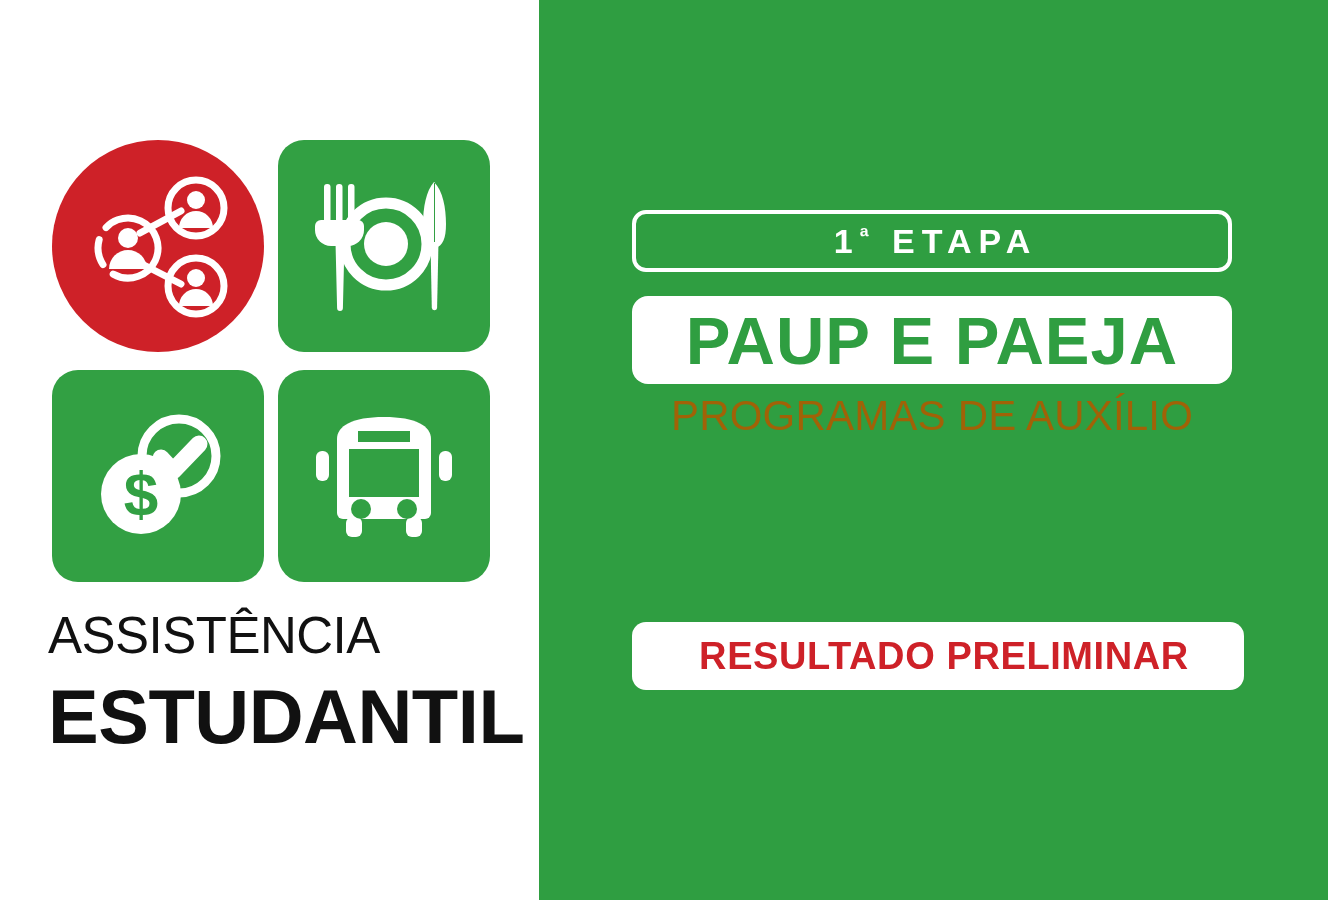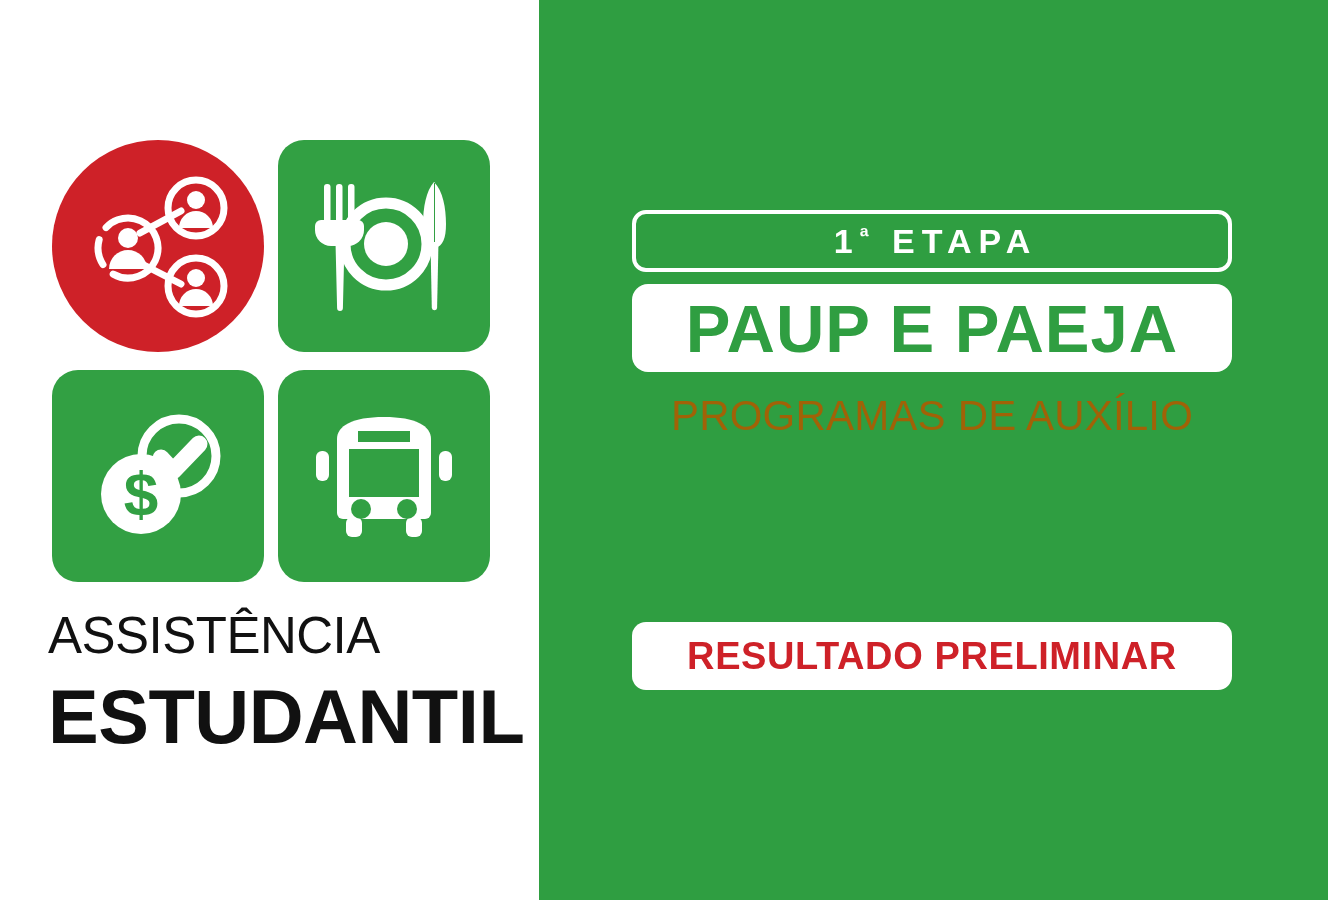--- a/index.html
+++ b/index.html
@@ -116,21 +116,21 @@
     font-size: 34px;
     font-weight: 700;
     letter-spacing: 7px;
     text-indent: 7px;
     white-space: nowrap;
   }
   .etapa-text .ord { font-size: 24px; vertical-align: 8px; }
 
   .program-box {
     box-sizing: border-box;
-    margin-top: 12px;
+    margin-top: 24px;
     height: 88px;
     border-radius: 16px;
     background: #ffffff;
     display: flex;
     align-items: center;
     justify-content: center;
   }
   .program-text {
     color: #2F9E41;
     font-size: 67px;
@@ -158,20 +158,21 @@
     position: absolute;
     left: 632px;
     top: 622px;
     width: 600px;
     height: 68px;
     border-radius: 14px;
     background: #ffffff;
     display: flex;
     align-items: center;
     justify-content: center;
+    padding-left: 12px;
   }
   .result-text {
     color: #CE2128;
     font-size: 38px;
     font-weight: 700;
     letter-spacing: 0.6px;
     white-space: nowrap;
   }
 </style>
 </head>

